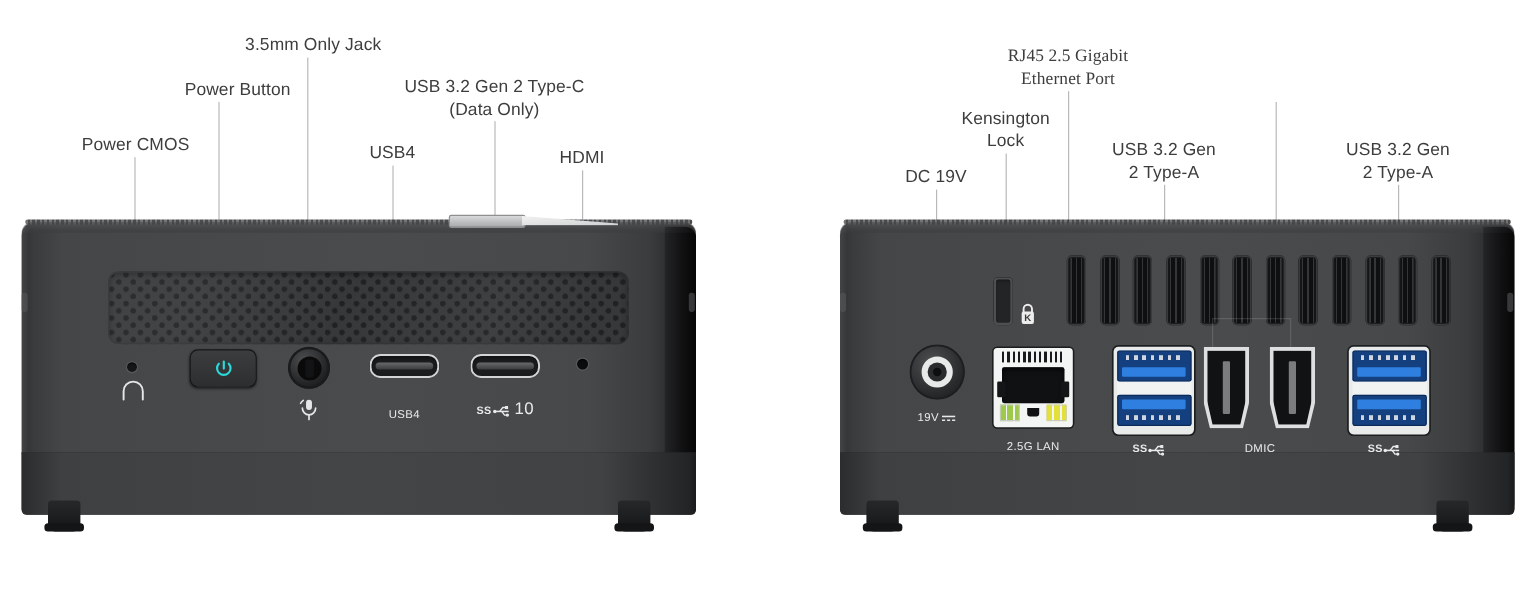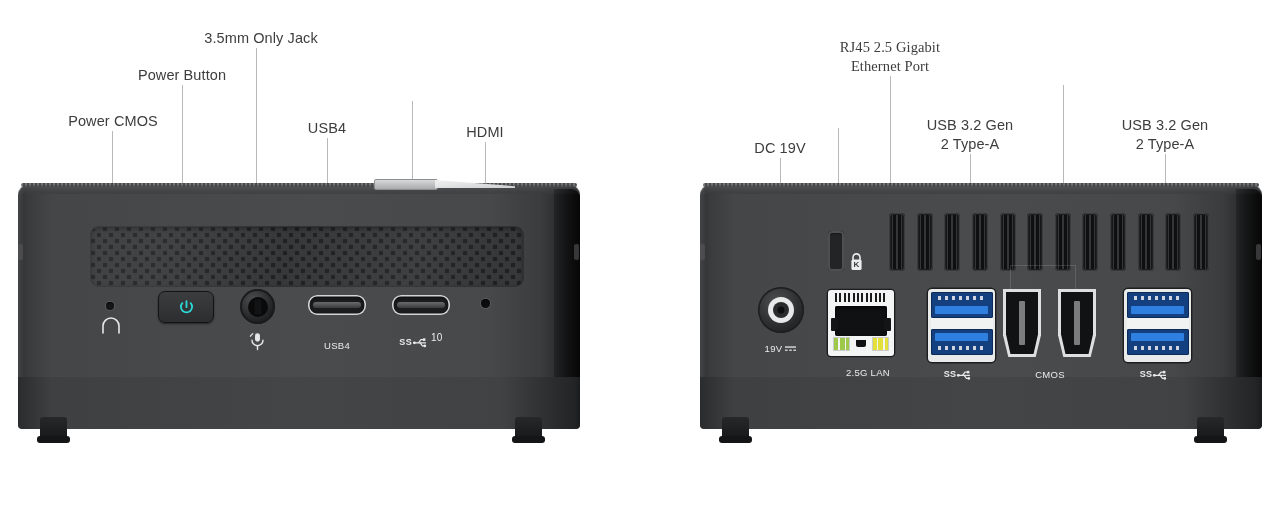--- a/index.html
+++ b/index.html
@@ -128,29 +128,31 @@
   svg{display:block;overflow:visible;}
 </style>
 </head>
 <body>
 
 <div class="stage">
 
   <div class="callout" style="left:48px;top:112px;width:130px;">Power CMOS</div>
   <div class="leader" style="left:112px;top:131px;height:53px;"></div>
 
-  <div class="callout" style="left:117px;top:66px;width:130px;">Power Button</div>
+  <div class="callout" style="left:133px;top:66px;width:130px;">Power Button</div>
   <div class="leader" style="left:182px;top:85px;height:99px;"></div>
 
   <div class="callout" style="left:176px;top:29px;width:170px;">3.5mm Only Jack</div>
   <div class="leader" style="left:256px;top:48px;height:136px;"></div>
 
   <div class="callout" style="left:277px;top:119px;width:100px;">USB4</div>
   <div class="leader" style="left:327px;top:138px;height:46px;"></div>
 
+  <div class="callout" style="left:322px;top:64px;width:180px;">USB 3.2 Gen 2 Type-C
+(Data Only)</div>
   <div class="leader" style="left:412px;top:101px;height:83px;"></div>
 
   <div class="callout" style="left:437px;top:123px;width:96px;">HDMI</div>
   <div class="leader" style="left:485px;top:142px;height:42px;"></div>
 
   <div class="unit" style="left:18px;top:185px;width:562px;height:244px;">
     <div class="body"></div>
     <div class="topedge"></div>
     <div class="toplip"></div>
     <div class="leftface"></div>
@@ -202,32 +204,34 @@
       <span class="portlabel" style="position:relative;left:auto;top:2px;font-weight:bold;font-size:9px;">SS</span>
       <svg width="17" height="13" viewBox="0 0 20 14">
         <path d="M1.5 8.6 H11.5" stroke="#e9eaea" stroke-width="1.5" fill="none"></path>
         <circle cx="1.6" cy="8.6" r="1.7" fill="#e9eaea"></circle>
         <path d="M6.4 8.6 L9.4 4.8 H12.4" stroke="#e9eaea" stroke-width="1.4" fill="none"></path>
         <rect x="11.6" y="3.3" width="3" height="3" fill="#e9eaea"></rect>
         <path d="M8.4 8.6 L11.1 12.2 H13.4" stroke="#e9eaea" stroke-width="1.4" fill="none"></path>
         <circle cx="13.9" cy="12.2" r="1.6" fill="#e9eaea"></circle>
         <path d="M11.5 8.6 L15.2 8.6" stroke="#e9eaea" stroke-width="1.5" fill="none"></path>
       </svg>
-      <span class="portlabel" style="position:relative;left:auto;top:-3px;font-size:10px;">10</span>
+      <span class="portlabel" style="position:relative;left:auto;top:-3px;font-size:14px;">10</span>
     </div>
 
     <div class="pinhole" style="left:463px;top:114px;width:9px;height:9px;background:#0b0c0d;"></div>
   </div>
 
   <div class="toptab" style="left:374px;top:179px;width:62px;height:9px;"></div>
   <div class="tabwedge" style="left:435px;top:180px;width:80px;height:8px;clip-path:polygon(0 0,100% 78%,100% 100%,0 100%);"></div>
 
   <div class="callout" style="left:723px;top:139px;width:114px;">DC 19V</div>
   <div class="leader" style="left:780px;top:158px;height:27px;"></div>
 
+  <div class="callout" style="left:783px;top:90px;width:110px;">Kensington
+Lock</div>
   <div class="leader" style="left:838px;top:128px;height:57px;"></div>
 
   <div class="callout" style="left:810px;top:38px;width:160px;font-family:Liberation Serif, serif;">RJ45 2.5 Gigabit
 Ethernet Port</div>
   <div class="leader" style="left:890px;top:76px;height:109px;"></div>
 
   <div class="callout" style="left:905px;top:116px;width:130px;">USB 3.2 Gen
 2 Type-A</div>
   <div class="leader" style="left:970px;top:154px;height:31px;"></div>
 
@@ -290,21 +294,21 @@
 
     <div class="rj45" style="left:128px;top:105px;width:66px;height:66px;">
       <div class="rjpins"></div>
       <div class="rjcav"></div>
       <div class="rjclip"></div>
       <div class="rjtab" style="left:3px;"></div>
       <div class="rjtab" style="right:3px;"></div>
       <div class="rjled" style="left:5px;"></div>
       <div class="rjled amber" style="right:5px;"></div>
     </div>
-    <div class="portlabel" style="left:112px;top:182px;width:78px;text-align:right;">2.5G LAN</div>
+    <div class="portlabel" style="left:122px;top:182px;width:78px;">2.5G LAN</div>
 
     <div class="usbstack" style="left:228px;top:104px;width:62px;height:68px;display:flex;flex-direction:column;gap:0;">
       <div class="usbport" style="height:26px;">
         <div class="usbteeth" style="top:4px;"></div>
         <div class="usbtongue" style="bottom:4px;height:8px;"></div>
       </div>
       <div class="usbdiv" style="height:11px;"></div>
       <div class="usbport" style="height:26px;">
         <div class="usbtongue" style="top:4px;height:8px;"></div>
         <div class="usbteeth" style="bottom:5px;"></div>
@@ -326,21 +330,21 @@
     <div class="hdmibracket" style="left:310px;top:80px;width:64px;height:26px;"></div>
 
     <div class="hdmiframe" style="left:303px;top:104px;width:38px;height:68px;">
       <div class="hdmi" style="left:3px;top:3px;width:32px;height:62px;"></div>
       <div class="hdmibar" style="width:6px;height:44px;"></div>
     </div>
     <div class="hdmiframe" style="left:358px;top:104px;width:38px;height:68px;">
       <div class="hdmi" style="left:3px;top:3px;width:32px;height:62px;"></div>
       <div class="hdmibar" style="width:6px;height:44px;"></div>
     </div>
-    <div class="portlabel" style="left:310px;top:184px;width:80px;">CMOS</div>
+    <div class="portlabel" style="left:310px;top:184px;width:80px;">DMIC</div>
 
     <div class="usbstack" style="left:424px;top:104px;width:62px;height:68px;display:flex;flex-direction:column;gap:0;">
       <div class="usbport" style="height:26px;">
         <div class="usbteeth" style="top:4px;"></div>
         <div class="usbtongue" style="bottom:4px;height:8px;"></div>
       </div>
       <div class="usbdiv" style="height:11px;"></div>
       <div class="usbport" style="height:26px;">
         <div class="usbtongue" style="top:4px;height:8px;"></div>
         <div class="usbteeth" style="bottom:5px;"></div>

